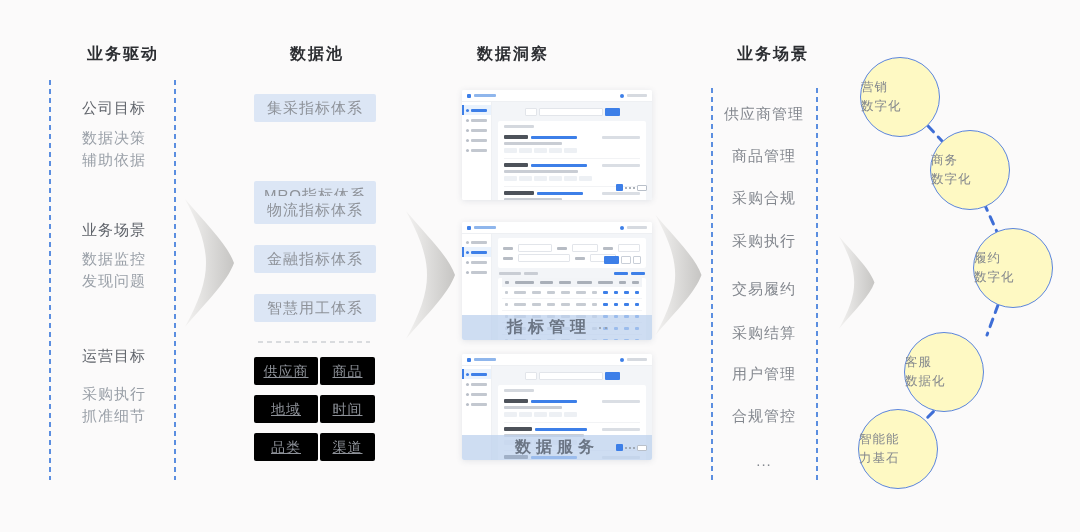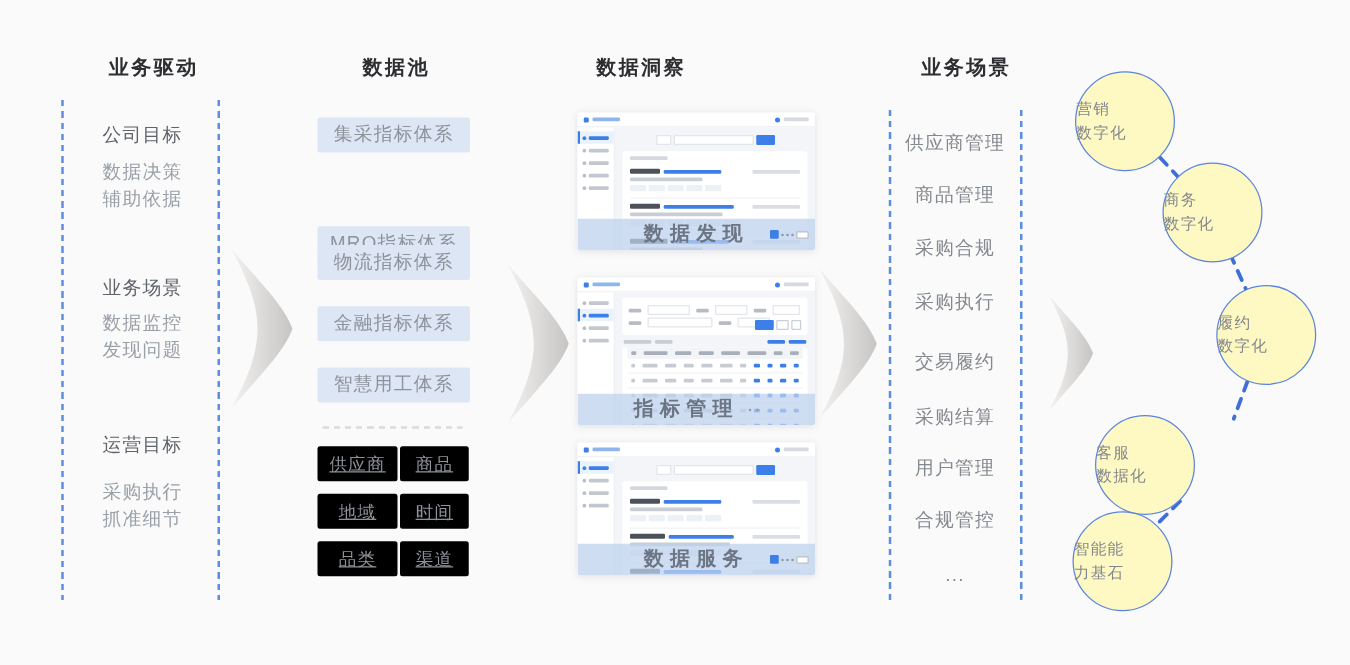--- a/index.html
+++ b/index.html
@@ -232,23 +232,20 @@
                 <span class="t-dark" style="width:30px"></span>
                 <span class="t-blue"></span>
               </div>
             <span class="t-date"></span>
               <div class="t-gray"></div>
 
           </div>
         </div>
       </div>
     </div>
-    <div class="caption">
-        <span>数据发现</span>
-      </div>
     <div class="pager">
         <span class="pg-cur"></span>
         <span class="pg-dot"></span>
         <span class="pg-dot"></span>
         <span class="pg-dot"></span>
         <span class="pg-box"></span>
       </div>
   </div>
 
   <div class="shot" style="top:222px;height:118px;">
@@ -519,21 +516,21 @@
     <span>数字化</span>
   </div>
   <div class="circle" style="left:930px;top:130px;">
     <span>商务</span>
     <span>数字化</span>
   </div>
   <div class="circle" style="left:973px;top:228px;">
     <span>履约</span>
     <span>数字化</span>
   </div>
-  <div class="circle" style="left:876px;top:332px;">
+  <div class="circle" style="left:904px;top:332px;">
     <span>客服</span>
     <span>数据化</span>
   </div>
   <div class="circle" style="left:858px;top:409px;">
     <span>智能能</span>
     <span>力基石</span>
   </div>
 
 </div>
 

